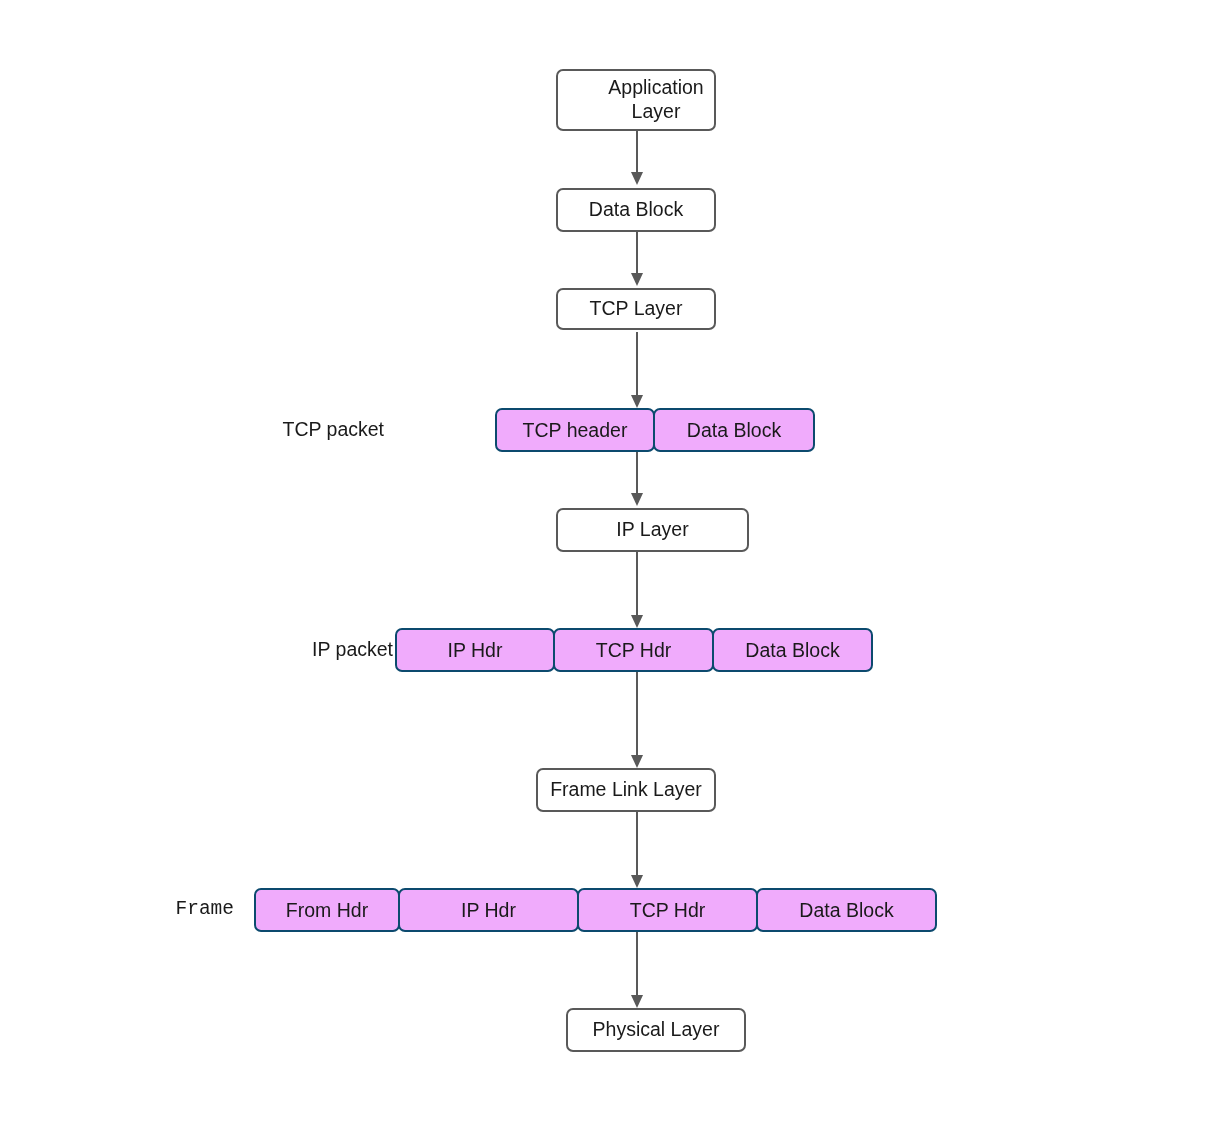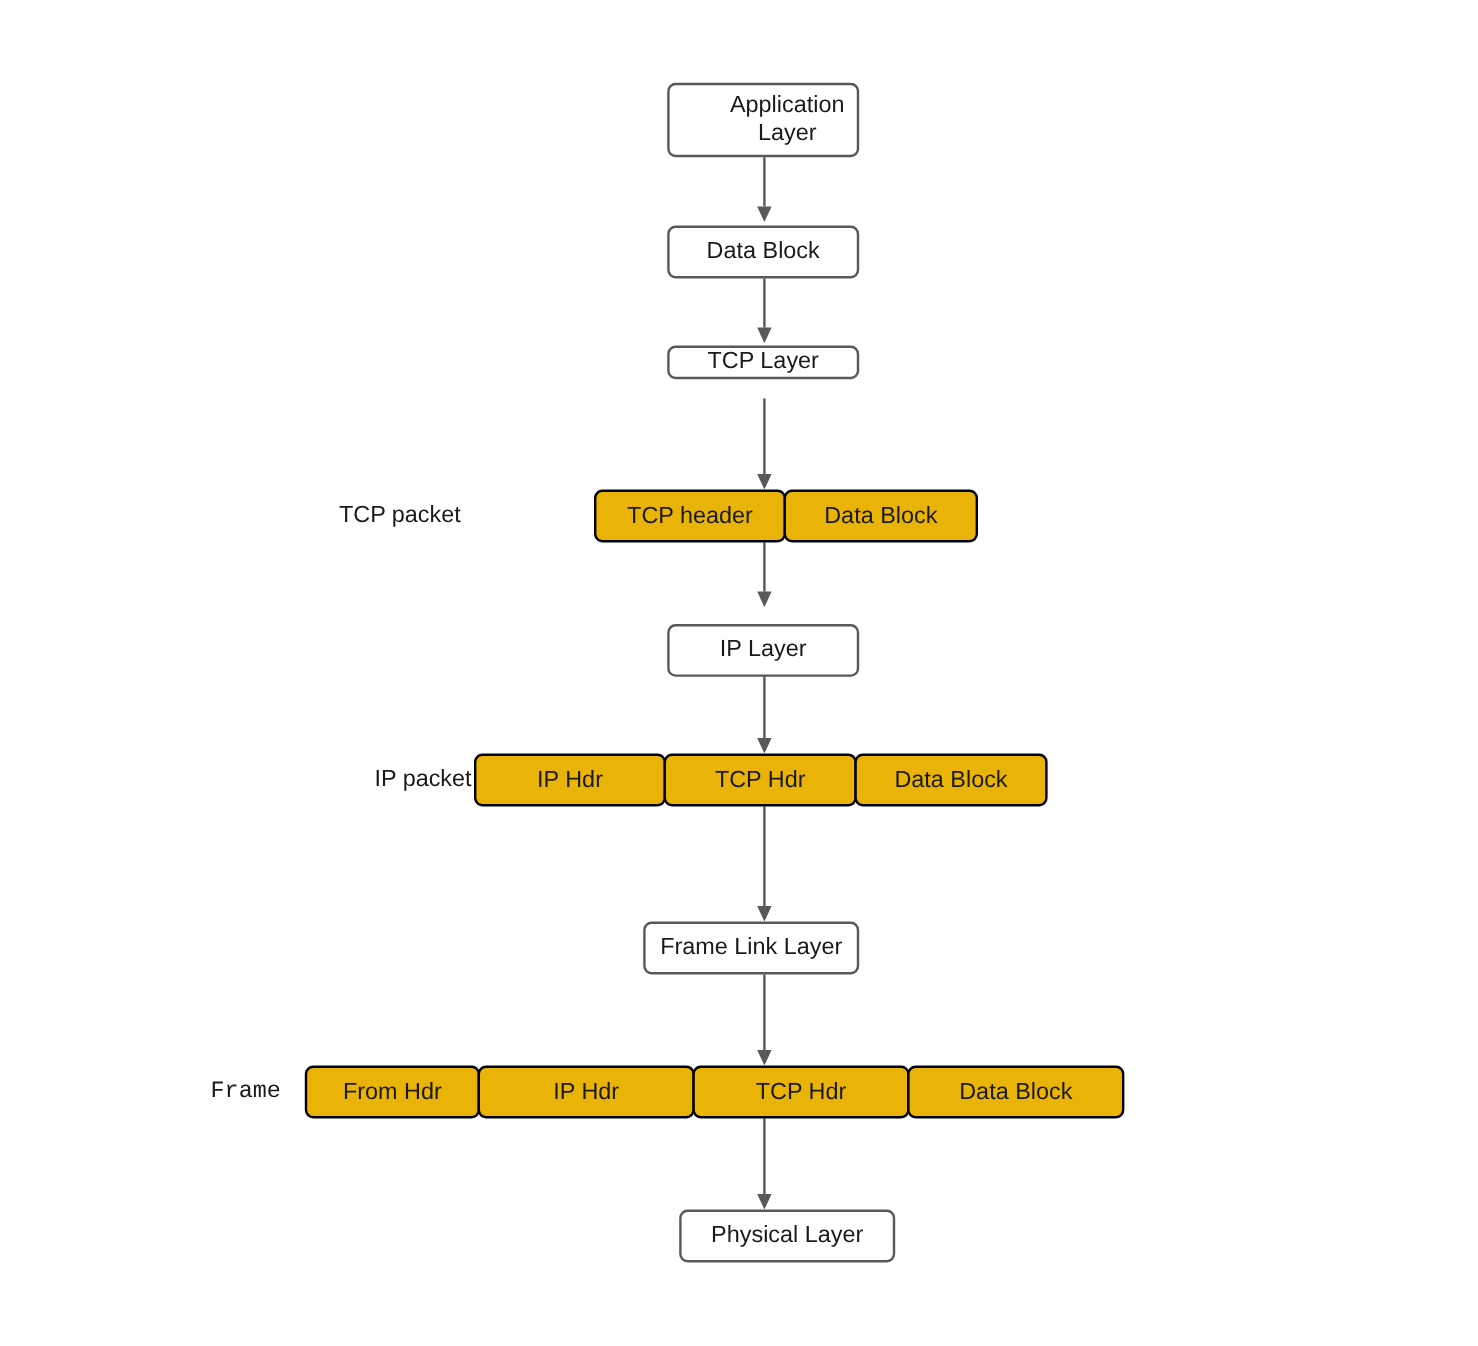--- a/index.html
+++ b/index.html
@@ -35,23 +35,23 @@
     white-space: pre-line;
   }
   
   .strip {
     position: absolute;
     display: flex;
     z-index: 3;
   }
   .strip .seg {
     box-sizing: border-box;
-    border: 2px solid #000000;
+    border: 2px solid #0c4a6e;
     border-radius: 7px;
-    background: #eab308;
+    background: #f0abfc;
     color: #1a1a1a;
     font-size: 19.5px;
     height: 44px;
     display: flex;
     align-items: center;
     justify-content: center;
     text-align: center;
   }
   
   .caption {
@@ -127,23 +127,23 @@
   <div class="connector" style="left:636px; top:932px; height:76px;">
     <div class="shaft" style="height:63px;"></div>
     <div class="head" style="top:63px;"></div>
   </div>
 
   <div class="node" style="left:556px; top:69px; width:160px; height:62px;padding-left:40px;">Application
 Layer</div>
 
   <div class="node" style="left:556px; top:188px; width:160px; height:44px;">Data Block</div>
 
-  <div class="node" style="left:556px; top:288px; width:160px; height:28px;">TCP Layer</div>
+  <div class="node" style="left:556px; top:288px; width:160px; height:42px;">TCP Layer</div>
 
-  <div class="node" style="left:556px; top:520px; width:160px; height:44px;">IP Layer</div>
+  <div class="node" style="left:556px; top:508px; width:193px; height:44px;">IP Layer</div>
 
   <div class="node" style="left:536px; top:768px; width:180px; height:44px;">Frame Link Layer</div>
 
   <div class="node" style="left:566px; top:1008px; width:180px; height:44px;">Physical Layer</div>
 
   <div class="caption" style="left:164px; top:418px; width:220px;">TCP packet</div>
 
   <div class="strip" id="tcp-packet-strip" style="left:495px; top:408px;">
       <div class="seg" style="width: 160px;">TCP header</div>
       <div class="seg" style="width: 162px; margin-left: -2px;">Data Block</div>

